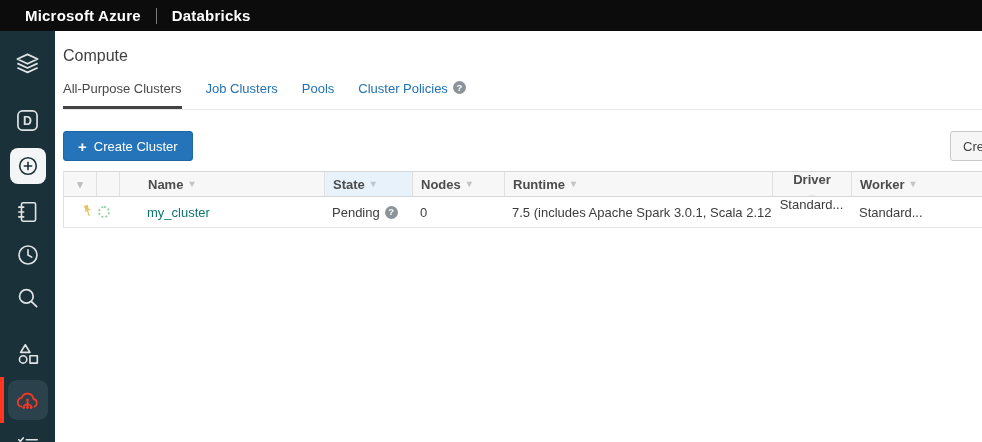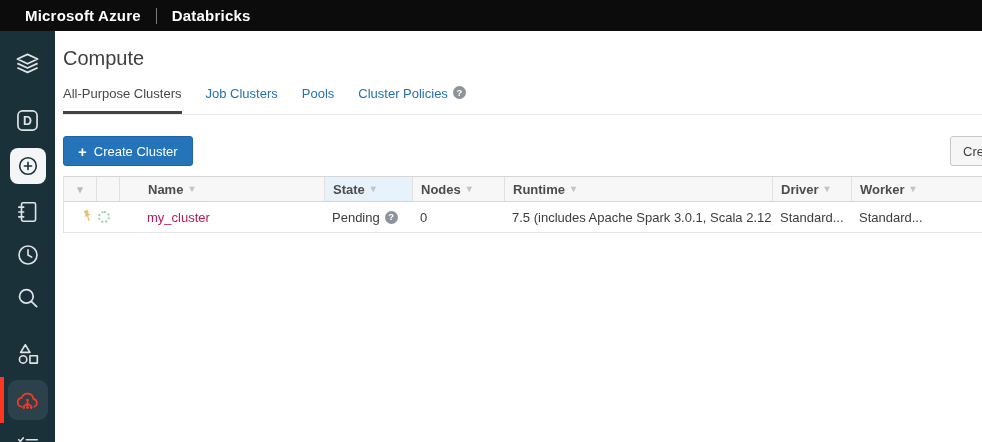--- a/index.html
+++ b/index.html
@@ -26,21 +26,21 @@
     display:flex; align-items:center; justify-content:center; }
   .compute-tile { width:40px; height:40px; background:#2b424c; border-radius:9px;
     display:flex; align-items:center; justify-content:center; }
   .active-bar { position:absolute; left:0; top:0; width:4px; height:100%;
     background:#ff3621; }
   .nav-item.tall { min-height:46px; }
 
   
   .main { position:absolute; top:31px; left:55px; width:927px; height:411px;
     background:#ffffff; padding-left:8px; overflow:hidden; }
-  .page-title { font-size:20px; color:#3f3f3f; font-weight:400; margin-top:16px; }
+  .page-title { font-size:16px; color:#3f3f3f; font-weight:400; margin-top:16px; }
 
   .tabbar { display:flex; gap:24px; margin-top:16px; border-bottom:1px solid #e7e7e7;
     align-items:flex-end; }
   .tab { padding-bottom:10px; font-size:13px; color:#2272b4; cursor:pointer;
     display:flex; gap:5px; border-bottom:3px solid transparent; }
   .tab.active { color:#484848; border-bottom:3px solid #434343; cursor:default; }
 
   .help-badge { width:13px; height:13px; border-radius:50%; background:#8d9499;
     color:#ffffff; font-size:9.5px; font-weight:bold; display:inline-flex;
     align-items:center; justify-content:center; line-height:1; }
@@ -66,30 +66,30 @@
     white-space:nowrap; }
   .t-head .cell { border-left:1px solid #e0e0e0; font-weight:bold; color:#4c4c4c;
     gap:6px; }
   .t-head .cell:first-child { border-left:none; justify-content:center; }
   .c-sel   { width:32px; justify-content:center; }
   .c-ico   { width:23px; padding:0 2px; justify-content:flex-start; gap:3px; }
   .c-name  { width:205px;padding-left:28px; }
   .c-state { width:88px; gap:5px; }
   .c-nodes { width:92px; }
   .c-run   { width:268px; }
-  .c-drv   { width:79px; }
+  .c-drv   { width:79px;flex-direction:column; }
   .c-wrk   { width:101px; }
   .t-head .c-state { background:#e8f2fb; }
   .sort-caret { color:#c0c5ca; font-size:10px; line-height:1; }
   .sel-caret  { color:#b7bcc1; font-size:11px; line-height:1; }
 
   .pin-wrap { display:flex; width:32px; justify-content:flex-end; padding-right:2px; }
   .spinner { width:12px; height:12px; border:2px dotted #93d2a4; border-radius:50%;
     display:inline-block; }
-  .row-name { color:#be185d; }
+  .row-name { color:#0f766e; }
 </style>
 </head>
 <body>
 
 <header class="topbar">
   <span class="brand">Microsoft Azure</span>
   <span class="tb-divider"></span>
   <span class="brand">Databricks</span>
 </header>
 

